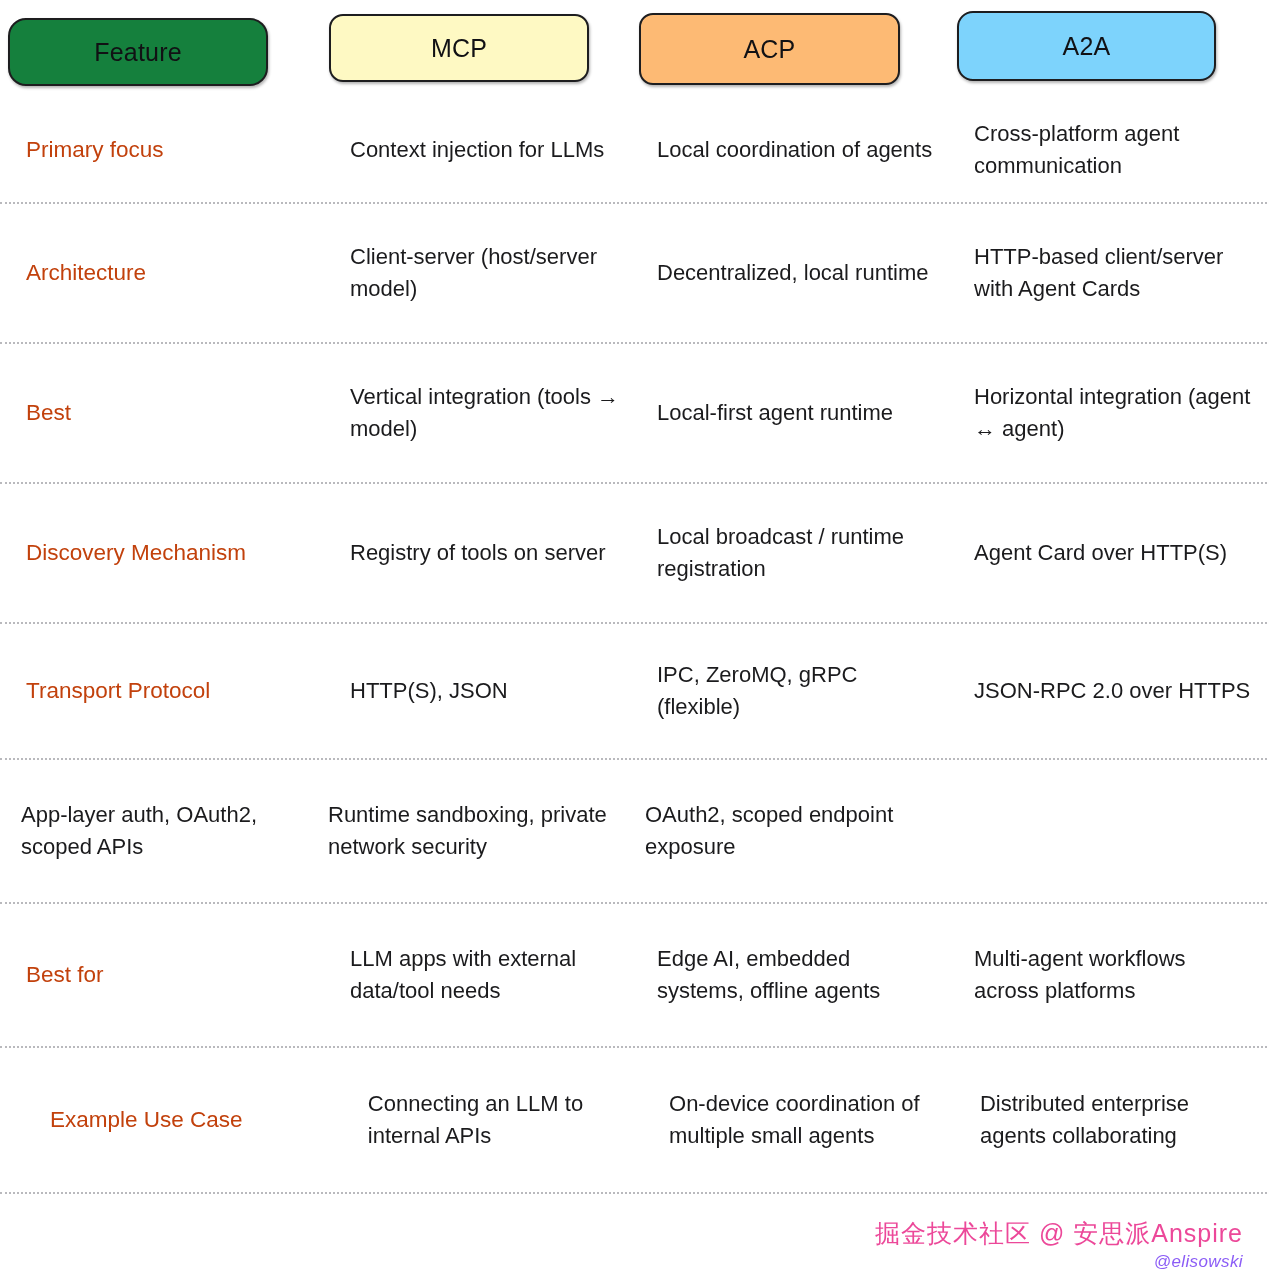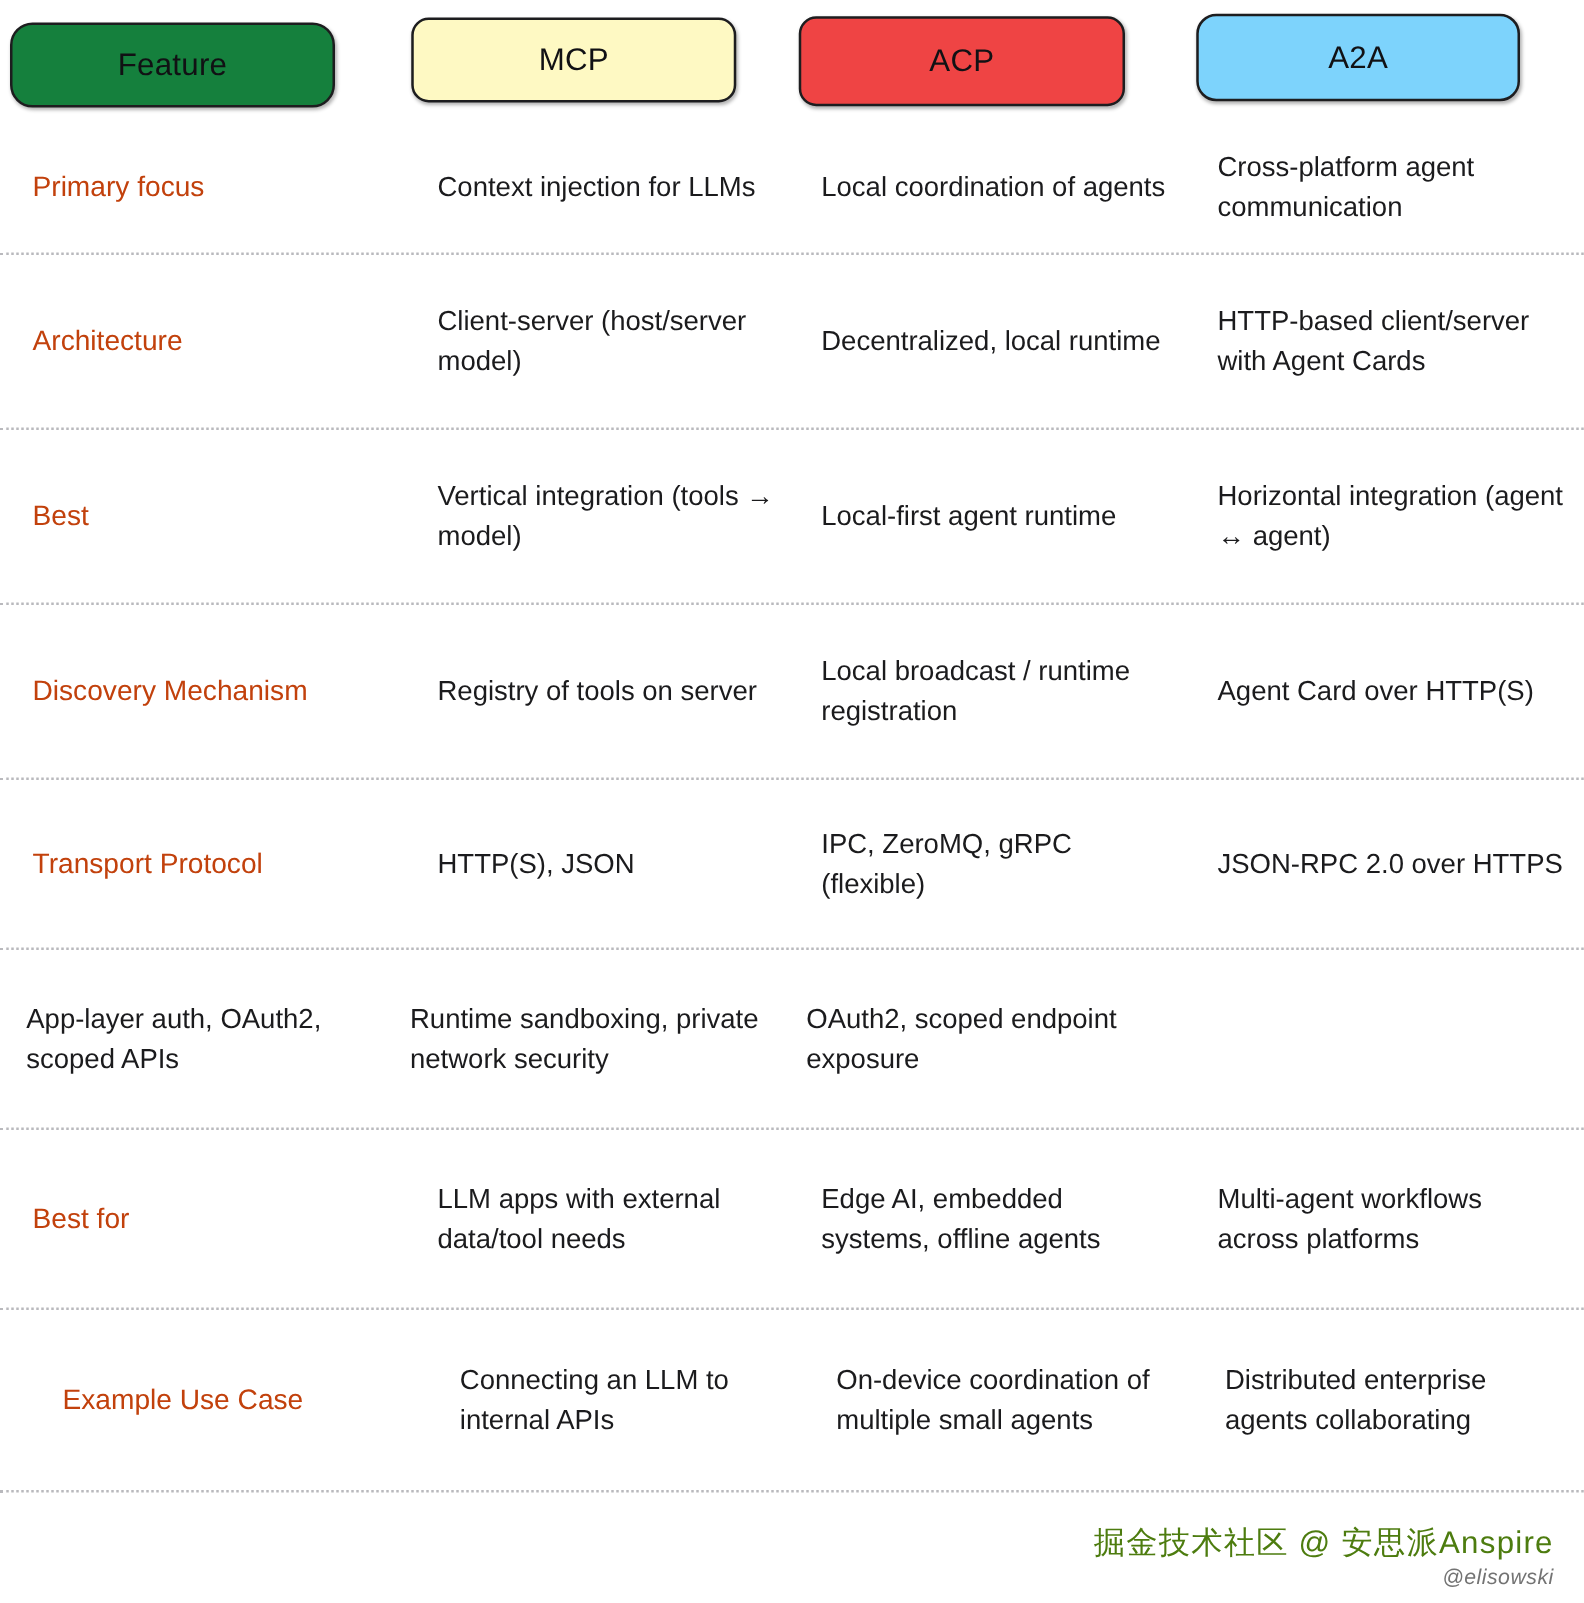--- a/index.html
+++ b/index.html
@@ -46,21 +46,21 @@
     background: #15803d;
     border-radius: 18px;
   }
   .pill-mcp {
     left: 329px; top: 14px;  width: 260px; height: 68px;
     background: #fef9c3;
     border-radius: 14px;
   }
   .pill-acp {
     left: 639px; top: 13px;  width: 261px; height: 72px;
-    background: #ef4444;
+    background: #fdba74;
     border-radius: 14px;
   }
   .pill-a2a {
     left: 957px; top: 11px;  width: 259px; height: 70px;
     background: #7dd3fc;
     border-radius: 16px;
   }
 
   
   .table {
@@ -118,28 +118,28 @@
   
   .watermark {
     position: absolute;
     right: 24px;
     bottom: 10px;
     text-align: right;
     pointer-events: none;
   }
   .watermark-main {
     font-size: 25px;
-    color: #4d7c0f;
+    color: #ec4899;
     letter-spacing: 1px;
     white-space: nowrap;
     margin-left: 14px;
   }
   .watermark-handle {
     font-size: 17px;
-    color: #737373;
+    color: #8b5cf6;
     margin-top: 2px;
     font-style: italic;
     letter-spacing: .4px;
   }
 </style>
 </head>
 <body>
 
 <div class="sheet">
 

